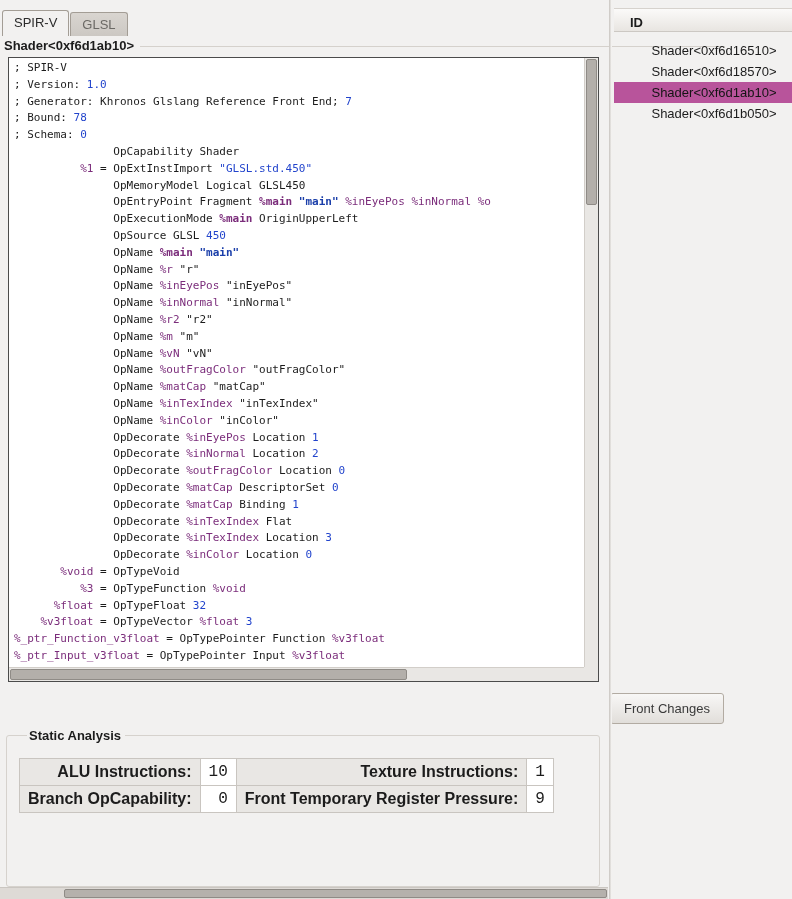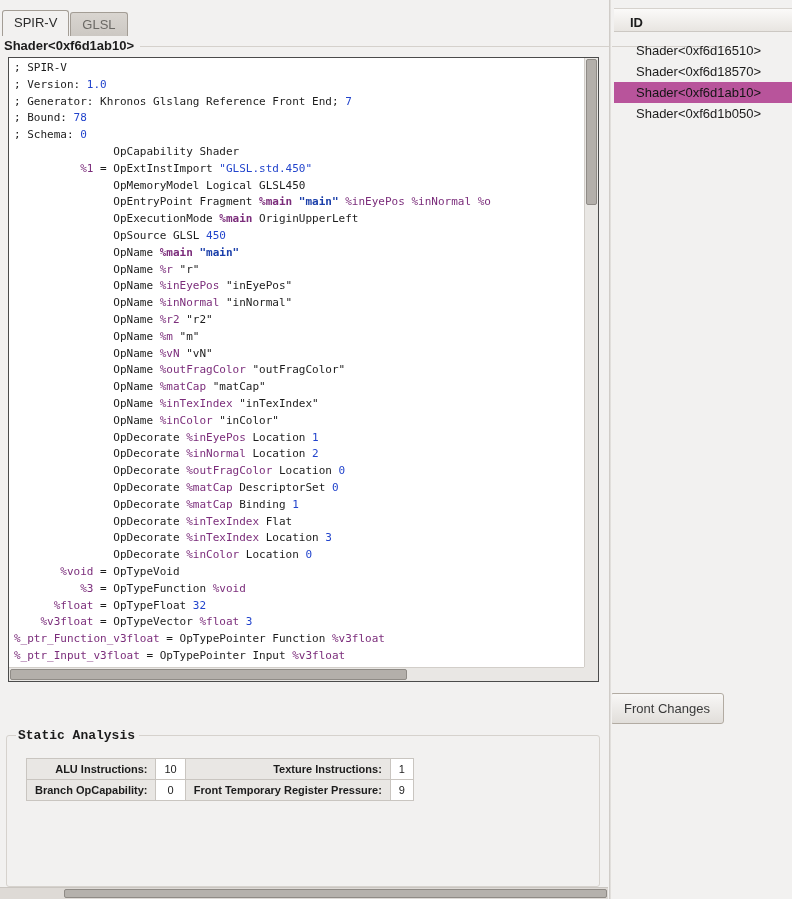--- a/index.html
+++ b/index.html
@@ -65,40 +65,40 @@
   .push-btn {
     font-family:"Liberation Sans","DejaVu Sans",sans-serif; font-size:13px; color:#3a3a3a;
     padding:7px 13px; background:linear-gradient(#f8f7f6,#e1deda);
     border:1px solid #b2aba2; border-radius:3px; cursor:default;
   }
 
   .analysis {
     position:absolute; left:6px; top:728px; width:594px; height:159px;
     border:1px solid #d6d2cd; border-radius:3px; margin:0; padding:0 8px;
   }
-  .analysis legend { font-weight:bold; padding:0 4px 0 2px; margin-left:1px;font-family:Liberation Mono, monospace; }
-  .stats { border-collapse:collapse; margin:15px 0 0 11px; font-size:11px;border-radius:12px; }
+  .analysis legend { font-weight:bold; padding:0 4px 0 2px; margin-left:12px; }
+  .stats { border-collapse:collapse; margin:15px 0 0 4px; font-size:16px;border-radius:12px; }
   .stats td { border:1px solid #c9c5c0; padding:4px 8px; height:18px; }
   .stats td.lbl { background:#e9e7e4; font-weight:bold; text-align:right; white-space:nowrap; }
-  .stats td.val { background:#ffffff; min-width:16px; text-align:center; }
+  .stats td.val { background:#ffffff; min-width:16px; text-align:right;font-family:Liberation Mono, monospace; }
 
   
   .divider { position:absolute; left:609px; top:0; width:3px; height:899px;
     background:linear-gradient(to right,#c7c3be,#fbfaf9); }
 
   
   .right { position:absolute; left:614px; top:0; right:0; bottom:0; }
   .list-header {
     position:absolute; left:0; top:8px; right:0; height:24px; line-height:28px;
     padding-left:16px; font-weight:bold;
     background:linear-gradient(#fbfaf9,#e8e5e1);
     border-top:1px solid #d6d2cd; border-bottom:1px solid #ccc8c3;
   }
   .list { position:absolute; left:0; top:40px; right:0; bottom:0; }
-  .list-item { height:21px; line-height:21px; padding-left:22px; white-space:nowrap; cursor:default; }
+  .list-item { height:21px; line-height:21px; padding-left:22px; white-space:nowrap; cursor:default;text-align:center; }
   .list-item.selected { background:var(--selection,#b8549b); color:#141414; }
 
   
   .bottom-scroll {
     position:absolute; left:0; bottom:0; width:608px; height:12px;
     background:#dedad6; border-top:1px solid #cac6c1;
   }
   .bottom-scroll .thumb {
     position:absolute; left:64px; top:1px; bottom:1px; right:1px;
     background:#b5b1ac; border:1px solid #8f8b86; border-radius:2px;

